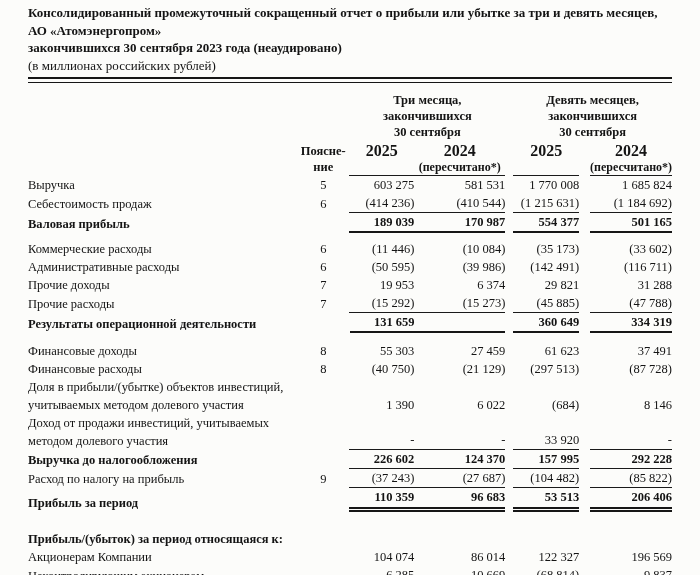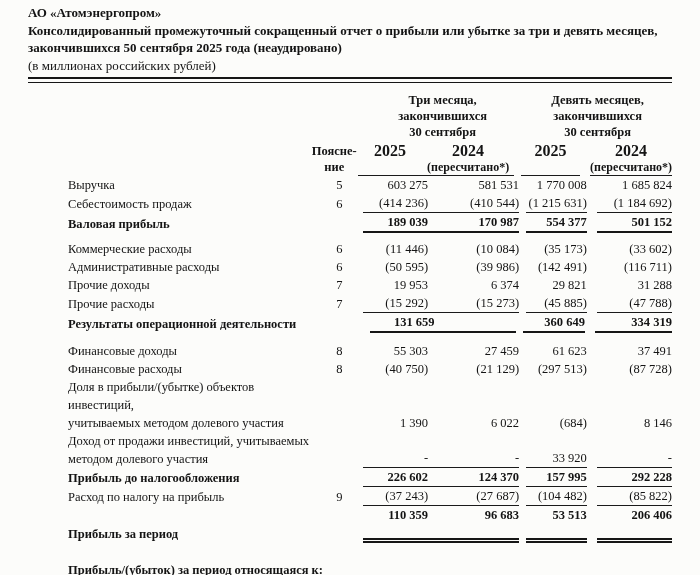--- a/index.html
+++ b/index.html
@@ -11,57 +11,57 @@
   }
   .page{padding:4px 28px 0 28px;width:644px;}
   
   .doc-header{font-size:13px;line-height:17.5px;}
   .hline{white-space:nowrap;}
   .b{font-weight:bold;}
   .top-rule{margin-top:3px;height:3px;border-top:2.6px solid #161616;border-bottom:1.3px solid #161616;}
   
   .tbl{margin-top:9px;font-size:12.5px;}
   .row{display:flex;align-items:flex-end;line-height:18px;}
-  .lbl{width:268px;padding-right:2px;white-space:pre-line;margin-left:40px;}
+  .lbl{width:268px;padding-right:2px;white-space:pre-line;}
   .note{width:52px;text-align:center;}
   .seg12{width:156px;display:flex;}
   .c1{width:65px;}
   .c2{width:91px;}
   .g1{width:8px;}
   .seg3{width:66px;}
   .g2{width:11px;}
   .seg4{width:82px;}
   .val{text-align:right;}
   .bold .lbl,.bold .val{font-weight:bold;}
   .rule-single .seg{border-bottom:1.6px solid #1a1a1a;}
   .rule-thick  .seg{border-bottom:2.3px solid #161616;}
-  .rule-double .seg{border-bottom:5px double #161616;padding-bottom:14px;}
+  .rule-double .seg{border-bottom:5px double #161616;padding-bottom:1px;}
   .section .lbl{width:auto;white-space:nowrap;font-weight:bold;}
   
   .ghead{align-items:flex-end;margin-bottom:3px;}
   .gtitle{font-weight:bold;text-align:center;white-space:pre-line;line-height:16px;}
   .gt1{width:156px;}
   .gt2{width:159px;}
   .yhead{align-items:stretch;}
   .yhead .seg{border-bottom:1.6px solid #1a1a1a;}
   .noteh{font-weight:bold;white-space:pre-line;text-align:center;line-height:16px;align-self:flex-start;}
   .ycol{text-align:center;line-height:16px;}
   .yr{font-weight:bold;font-size:16px;}
   .ysub{font-weight:bold;font-size:12px;}
   .tbody .row{min-height:18px;}
 </style>
 </head>
 <body>
 
 <div class="page">
 
   <div class="doc-header">
+    <div class="hline b">Консолидированный промежуточный сокращенный отчет о прибыли или убытке за три и девять месяцев,</div>
     <div class="hline b">АО «Атомэнергопром»</div>
-    <div class="hline b">Консолидированный промежуточный сокращенный отчет о прибыли или убытке за три и девять месяцев,</div>
-    <div class="hline b">закончившихся 50 сентября 2025 года (неаудировано)</div>
+    <div class="hline b">закончившихся 30 сентября 2023 года (неаудировано)</div>
     <div class="hline">(в миллионах российских рублей)</div>
   </div>
 
   <div class="top-rule"></div>
 
   <div class="tbl">
 
     <div class="row ghead">
       <div class="lbl"></div>
       <div class="note"></div>
@@ -126,21 +126,21 @@
         <div class="row bold rule-thick" style="margin-bottom: 7px;">
           <div class="lbl">Валовая прибыль</div>
           <div class="note"></div>
           <div class="seg seg12">
             <div class="val c1">189 039</div>
             <div class="val c2">170 987</div>
           </div>
           <div class="g1"></div>
           <div class="seg seg3 val">554 377</div>
           <div class="g2"></div>
-          <div class="seg seg4 val">501 152</div>
+          <div class="seg seg4 val">501 165</div>
         </div>
         <div class="row">
           <div class="lbl">Коммерческие расходы</div>
           <div class="note">6</div>
           <div class="seg seg12">
             <div class="val c1">(11 446)</div>
             <div class="val c2">(10 084)</div>
           </div>
           <div class="g1"></div>
           <div class="seg seg3 val">(35 173)</div>
@@ -238,21 +238,21 @@
           <div class="seg seg12">
             <div class="val c1">-</div>
             <div class="val c2">-</div>
           </div>
           <div class="g1"></div>
           <div class="seg seg3 val">33 920</div>
           <div class="g2"></div>
           <div class="seg seg4 val">-</div>
         </div>
         <div class="row bold rule-single">
-          <div class="lbl">Прибыль до налогообложения</div>
+          <div class="lbl">Выручка до налогообложения</div>
           <div class="note"></div>
           <div class="seg seg12">
             <div class="val c1">226 602</div>
             <div class="val c2">124 370</div>
           </div>
           <div class="g1"></div>
           <div class="seg seg3 val">157 995</div>
           <div class="g2"></div>
           <div class="seg seg4 val">292 228</div>
         </div>

